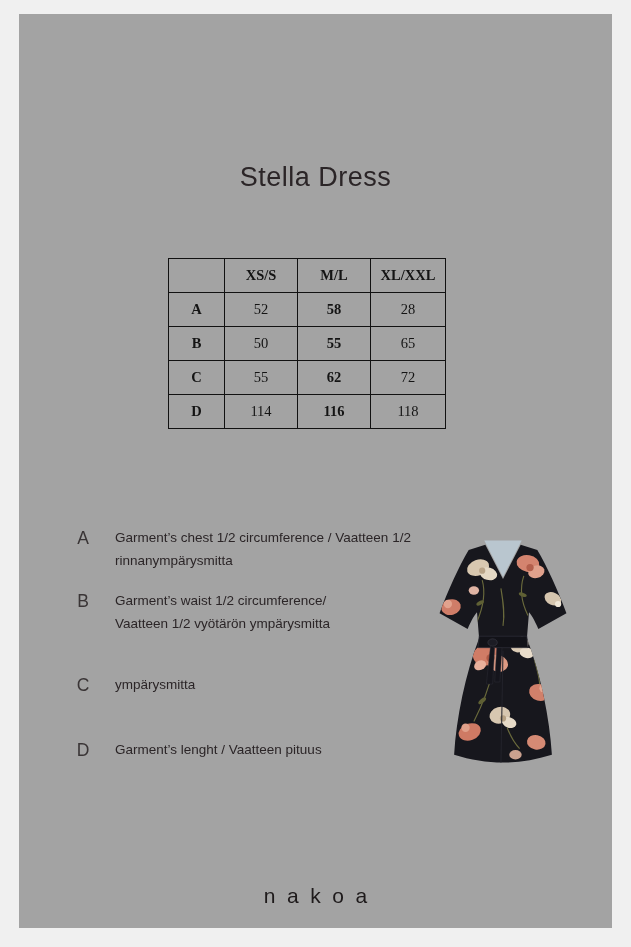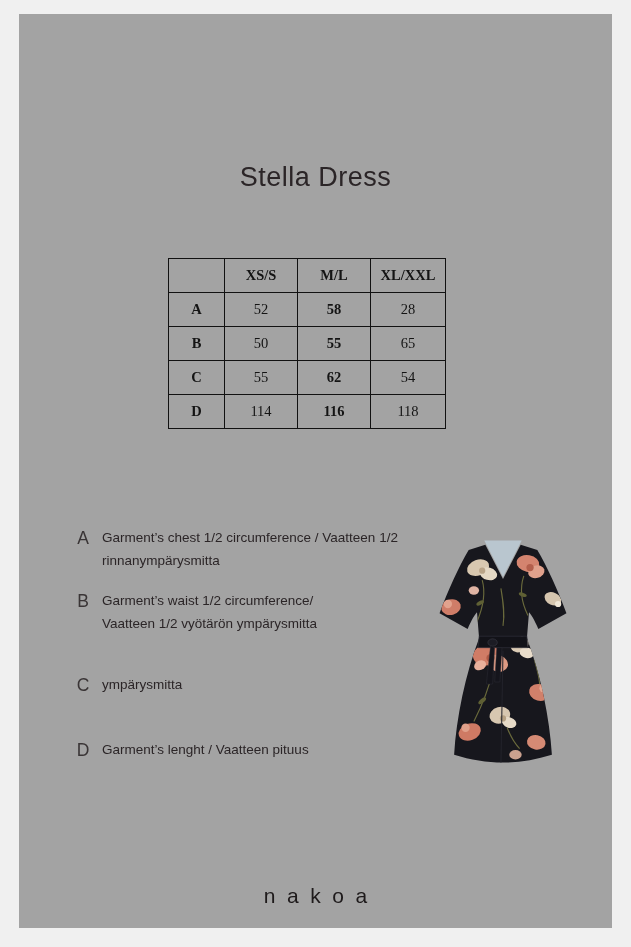--- a/index.html
+++ b/index.html
@@ -71,21 +71,21 @@
     width: 340px;
     font-size: 13.5px;
     line-height: 22.5px;
     color: #2b2527;
   }
   .item-a { top: 513px; }
   .item-b { top: 576px; }
   .item-c { top: 660px; }
   .item-d { top: 725px; }
   .legend-item .legend-letter { top: 1px; }
-  .legend-item .legend-text { top: 0; }
+  .legend-item .legend-text { top: 0; margin-left: 13px; }
   .dress-photo {
     position: absolute;
     left: 398px;
     top: 512px;
     width: 172px;
     height: 260px;
   }
   .brand {
     position: absolute;
     top: 870px;
@@ -122,21 +122,21 @@
       <tr>
         <td class="c0">B</td>
         <td class="c1">50</td>
         <td class="c2">55</td>
         <td class="c3">65</td>
       </tr>
       <tr>
         <td class="c0">C</td>
         <td class="c1">55</td>
         <td class="c2">62</td>
-        <td class="c3">54</td>
+        <td class="c3">72</td>
       </tr>
       <tr>
         <td class="c0">D</td>
         <td class="c1">114</td>
         <td class="c2">116</td>
         <td class="c3">118</td>
       </tr>
     </tbody>
   </table>
 

